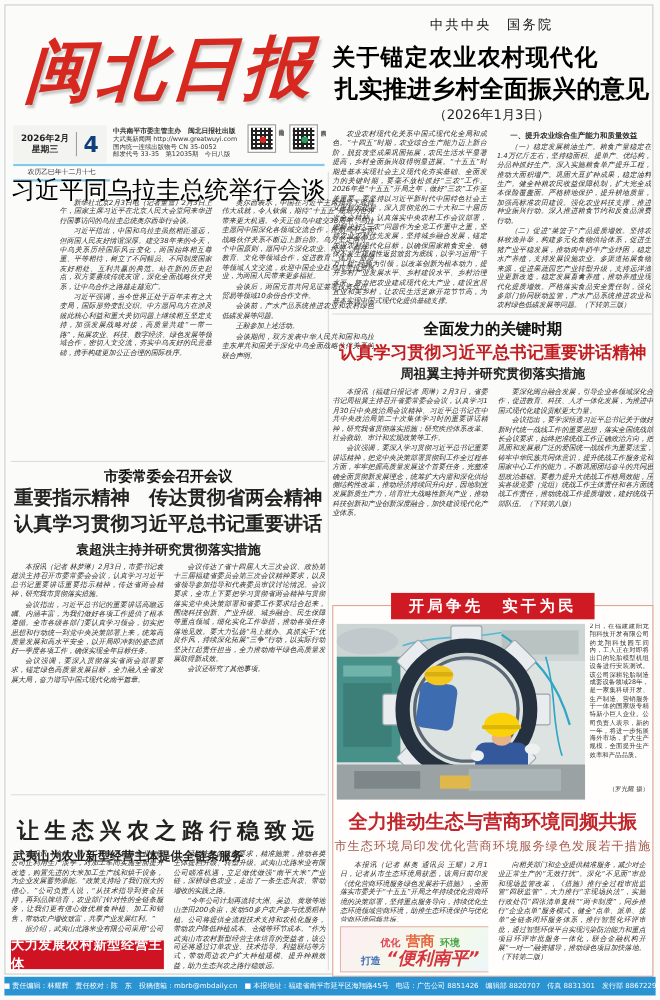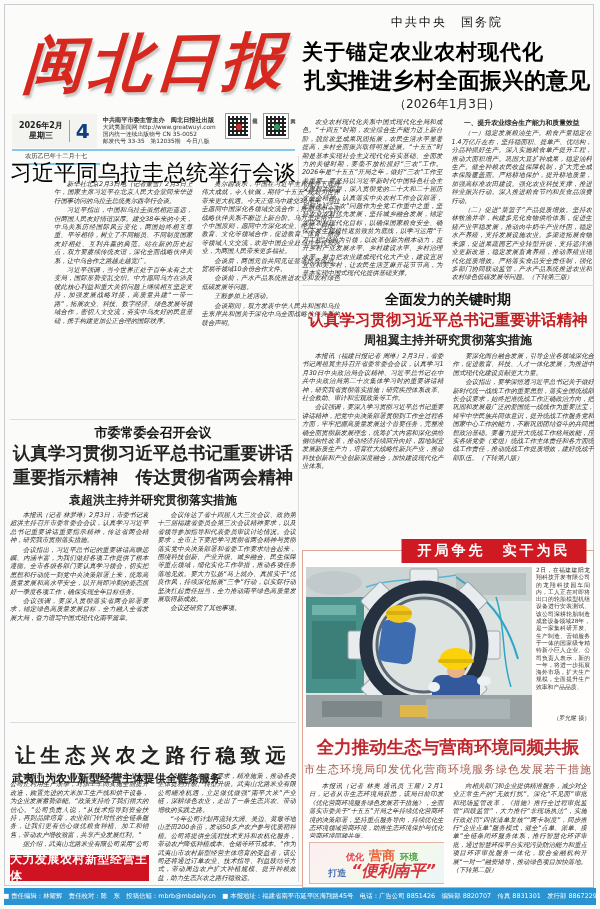--- a/index.html
+++ b/index.html
@@ -40,21 +40,21 @@
   .col-head{font-weight:bold;text-align:center;margin:1px 0 2px;font-size:6.8px;}
   
   .xi-h{left:10px;top:158px;width:286px;text-align:center;font-size:22px;font-weight:normal;white-space:nowrap;color:#000;}
   .kicker{font-weight:bold;text-align:center;color:#111;}
   .red{color:#c21d21;}
   .hline{height:1px;background:#dcdcdc;}
   .vline{width:1px;background:#dcdcdc;}
   
   .ecobox{left:302px;top:550px;width:292px;height:338px;border:1px solid #e0a595;box-sizing:border-box;background:#fffefc;}
   .banner{position:absolute;left:50%;top:-12px;transform:translateX(-50%);background:#d01a23;color:#fff;
-          font-size:14px;font-weight:bold;letter-spacing:3px;padding:3px 16px;white-space:nowrap;margin-left:46px;}
+          font-size:14px;font-weight:bold;letter-spacing:3px;padding:3px 16px;white-space:nowrap;}
   .photo-row{display:flex;gap:4px;margin:16px 3px 0 3px;height:160px;}
   .caption{width:56px;font-size:5.8px;line-height:7.3px;text-align:justify;color:#333;display:flex;flex-direction:column;}
   .caption .cap-text{height:146px;overflow:hidden;}
   .caption .credit{text-align:right;font-size:5.8px;margin-top:2px;}
   .eco-h{margin-top:8px;text-align:center;font-size:17.5px;font-weight:bold;color:#c0262c;white-space:nowrap;}
   .eco-sub{margin-top:3px;text-align:center;font-size:11px;color:#a2584c;letter-spacing:1px;}
   .promo{margin-top:4px;width:146px;height:42px;border:1px solid #e4b4a8;box-sizing:border-box;
          background:linear-gradient(135deg,#fdeef2 0%,#f3f9ea 60%,#eaf5fb 100%);
          display:flex;flex-direction:column;align-items:center;justify-content:center;line-height:1;}
   .promo span{font-weight:bold;}
@@ -154,22 +154,22 @@
       <p>会议强调，要深入学习贯彻习近平总书记重要讲话精神，把党中央决策部署贯彻到工作全过程各方面，牢牢把握高质量发展这个首要任务，完整准确全面贯彻新发展理念，统筹扩大内需和深化供给侧结构性改革，推动经济持续回升向好，因地制宜发展新质生产力，培育壮大战略性新兴产业，推动科技创新和产业创新深度融合，加快建设现代化产业体系。</p>
     </div>
   <div class="col t">
       <p>要深化闽台融合发展，引导企业各领域深化合作，促进教育、科技、人才一体化发展，为推进中国式现代化建设贡献更大力量。</p>
       <p>会议指出，要学深悟透习近平总书记关于做好新时代统一战线工作的重要思想，落实全国统战部长会议要求，始终把准统战工作正确政治方向，把巩固和发展最广泛的爱国统一战线作为重要法宝，铸牢中华民族共同体意识，提升统战工作服务党和国家中心工作的能力，不断巩固团结奋斗的共同思想政治基础。要着力提升大统战工作格局效能，压实各级党委（党组）统战工作主体责任和各方面统战工作责任，推动统战工作提质增效，建好统战干部队伍。（下转第八版）</p>
     </div>
 </div>
 
 <div class="abs kicker" style="left:10px;top:424px;width:286px;font-size:13px;">市委常委会召开会议</div>
 <div class="abs" style="left:10px;top:441px;width:286px;text-align:center;font-size:17.5px;font-weight:bold;line-height:24px;white-space:nowrap;">
+  <div>重要指示精神　传达贯彻省两会精神</div>
   <div>认真学习贯彻习近平总书记重要讲话</div>
-  <div>重要指示精神　传达贯彻省两会精神</div>
 </div>
 <div class="abs" style="left:10px;top:492px;width:286px;text-align:center;font-size:12px;font-weight:bold;">袁超洪主持并研究贯彻落实措施</div>
 <div class="abs cols" style="left:10px;top:511px;width:286px;height:206px;">
   <div class="col t">
       <p>本报讯（记者 林梦琳）2月3日，市委书记袁超洪主持召开市委常委会会议，认真学习习近平总书记重要讲话重要指示精神，传达省两会精神，研究我市贯彻落实措施。</p>
       <p>会议指出，习近平总书记的重要讲话高瞻远瞩、内涵丰富，为我们做好各项工作提供了根本遵循。全市各级各部门要认真学习领会，切实把思想和行动统一到党中央决策部署上来，统筹高质量发展和高水平安全，以开局即冲刺的姿态抓好一季度各项工作，确保实现全年目标任务。</p>
       <p>会议强调，要深入贯彻落实省两会部署要求，锚定绿色高质量发展目标，全力融入全省发展大局，奋力谱写中国式现代化南平篇章。</p>
     </div>
   <div class="col t">
       <p>会议传达了省十四届人大三次会议、政协第十三届福建省委员会第三次会议精神要求，以及省领导参加指导和代表委员审议讨论情况。会议要求，全市上下要把学习贯彻省两会精神与贯彻落实党中央决策部署和省委工作要求结合起来，围绕科技创新、产业升级、城乡融合、民生保障等重点领域，细化实化工作举措，推动各项任务落地见效。要大力弘扬“马上就办、真抓实干”优良作风，持续深化拓展“三争”行动，以实际行动坚决扛起责任担当，全力推动南平绿色高质量发展取得新成效。</p>

